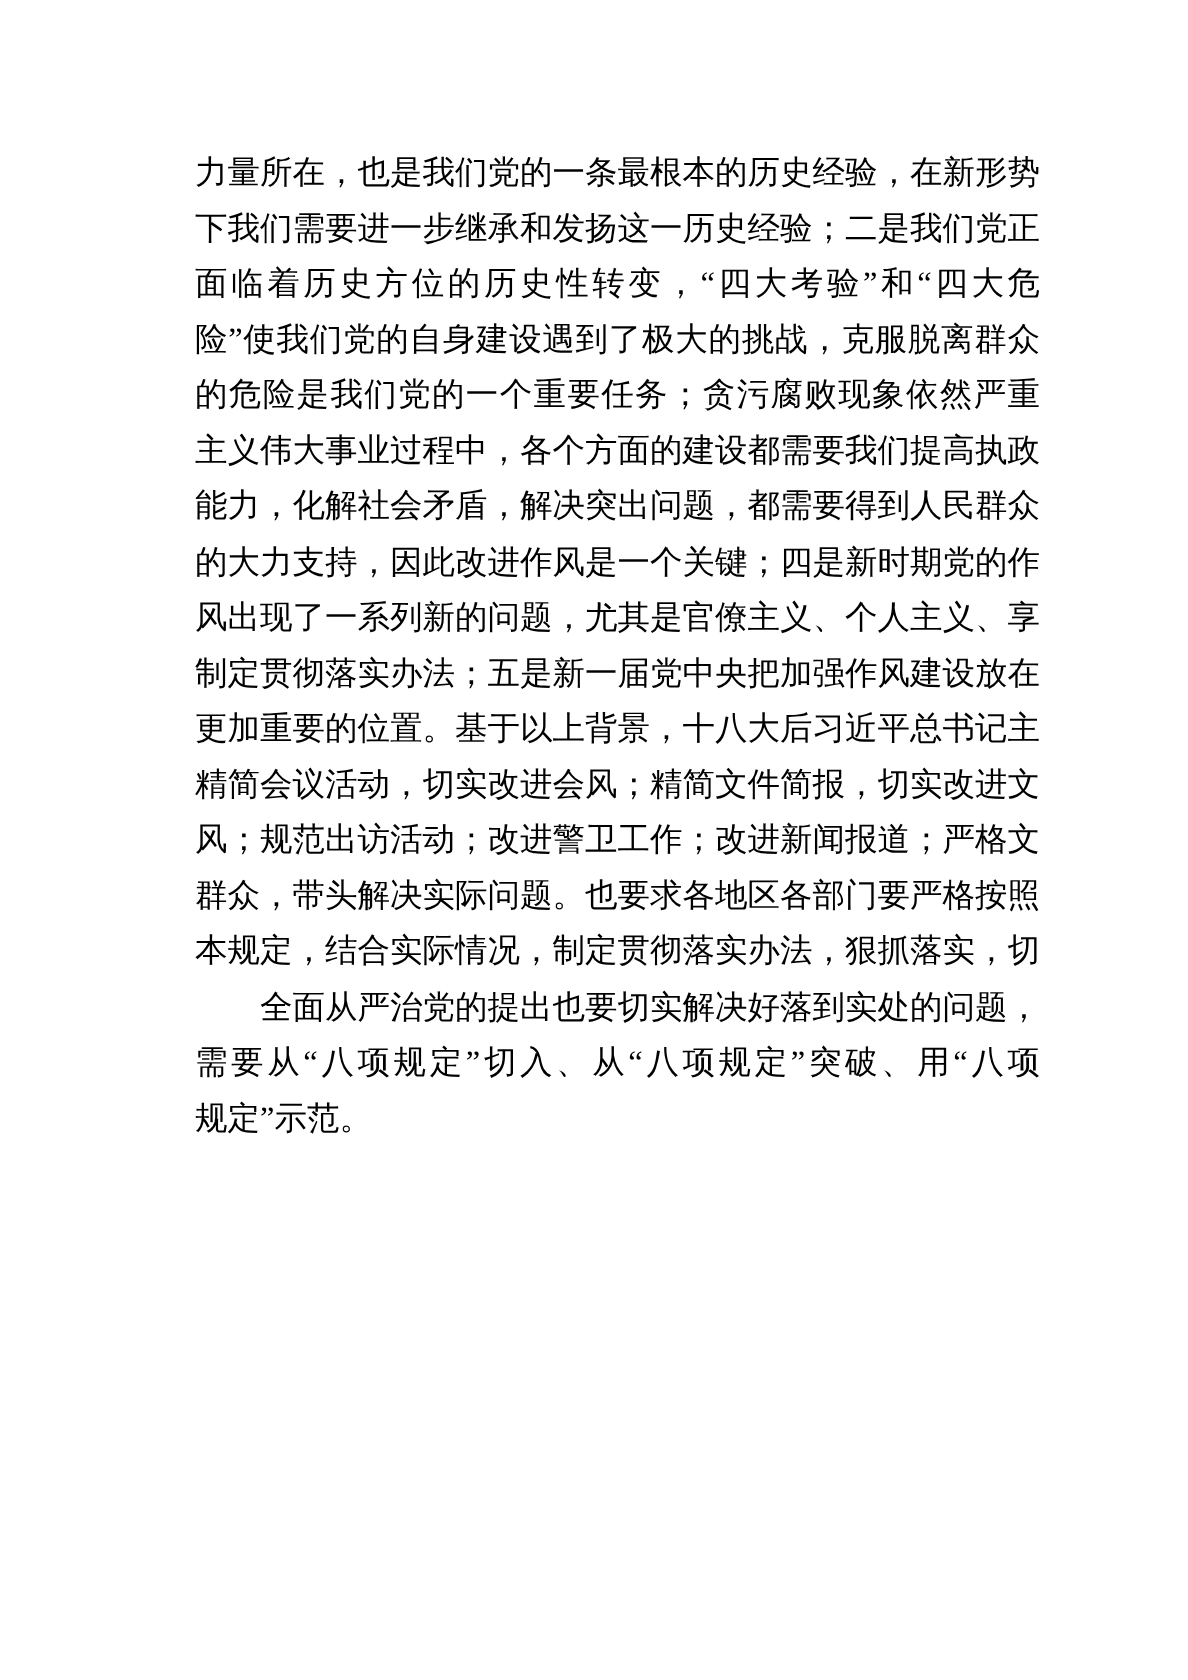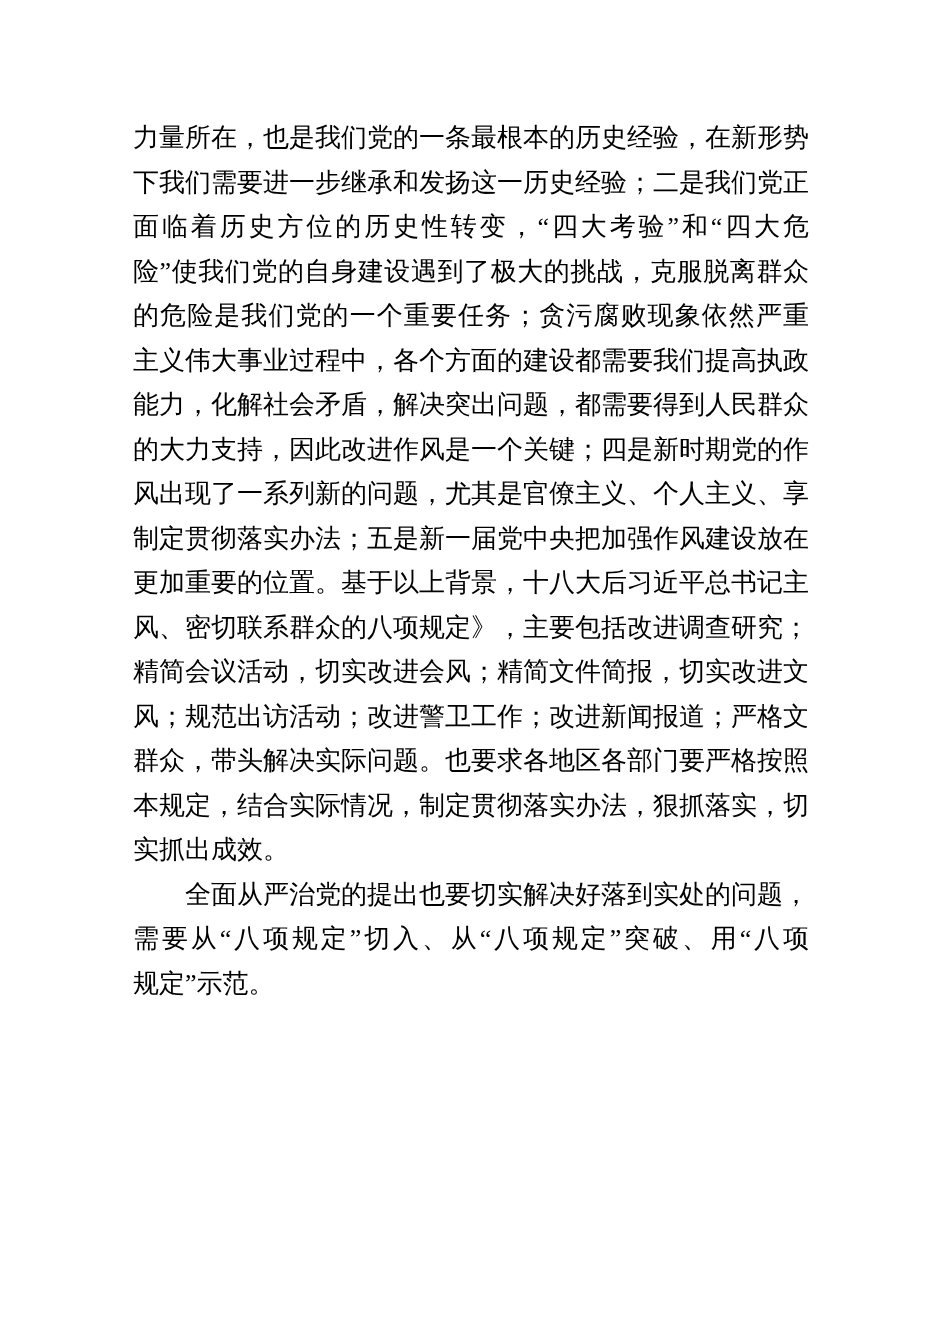--- a/index.html
+++ b/index.html
@@ -10,21 +10,21 @@
   .page {
     position: relative;
     width: 950px;
     height: 1344px;
     background: #ffffff;
     overflow: hidden;
     font-family: "Liberation Serif", serif;
   }
   .text-block {
     position: absolute;
-    left: 133px;
+    left: 156px;
     top: 116px;
     width: 676px;
     font-size: 26px;
     line-height: 44.5px;
     color: #000000;
     font-weight: 400;
   }
   .line {
     height: 44.5px;
     white-space: nowrap;
@@ -48,23 +48,21 @@
       <div class="line just">下我们需要进一步继承和发扬这一历史经验；二是我们党正</div>
       <div class="line just">面临着历史方位的历史性转变，“四大考验”和“四大危</div>
       <div class="line just">险”使我们党的自身建设遇到了极大的挑战，克服脱离群众</div>
       <div class="line just">的危险是我们党的一个重要任务；贪污腐败现象依然严重</div>
       <div class="line just">主义伟大事业过程中，各个方面的建设都需要我们提高执政</div>
       <div class="line just">能力，化解社会矛盾，解决突出问题，都需要得到人民群众</div>
       <div class="line just">的大力支持，因此改进作风是一个关键；四是新时期党的作</div>
       <div class="line just">风出现了一系列新的问题，尤其是官僚主义、个人主义、享</div>
       <div class="line just">制定贯彻落实办法；五是新一届党中央把加强作风建设放在</div>
       <div class="line just">更加重要的位置。基于以上背景，十八大后习近平总书记主</div>
-      <div class="line just">风、密切联系群众的八项规定》，主要包括改进调查研究；</div>
       <div class="line just">精简会议活动，切实改进会风；精简文件简报，切实改进文</div>
       <div class="line just">风；规范出访活动；改进警卫工作；改进新闻报道；严格文</div>
       <div class="line just">群众，带头解决实际问题。也要求各地区各部门要严格按照</div>
       <div class="line just">本规定，结合实际情况，制定贯彻落实办法，狠抓落实，切</div>
-      <div class="line">实抓出成效。</div>
       <div class="line just indent">全面从严治党的提出也要切实解决好落到实处的问题，</div>
       <div class="line just">需要从“八项规定”切入、从“八项规定”突破、用“八项</div>
       <div class="line">规定”示范。</div>
     </div>
 </div>
 
 </body></html>

